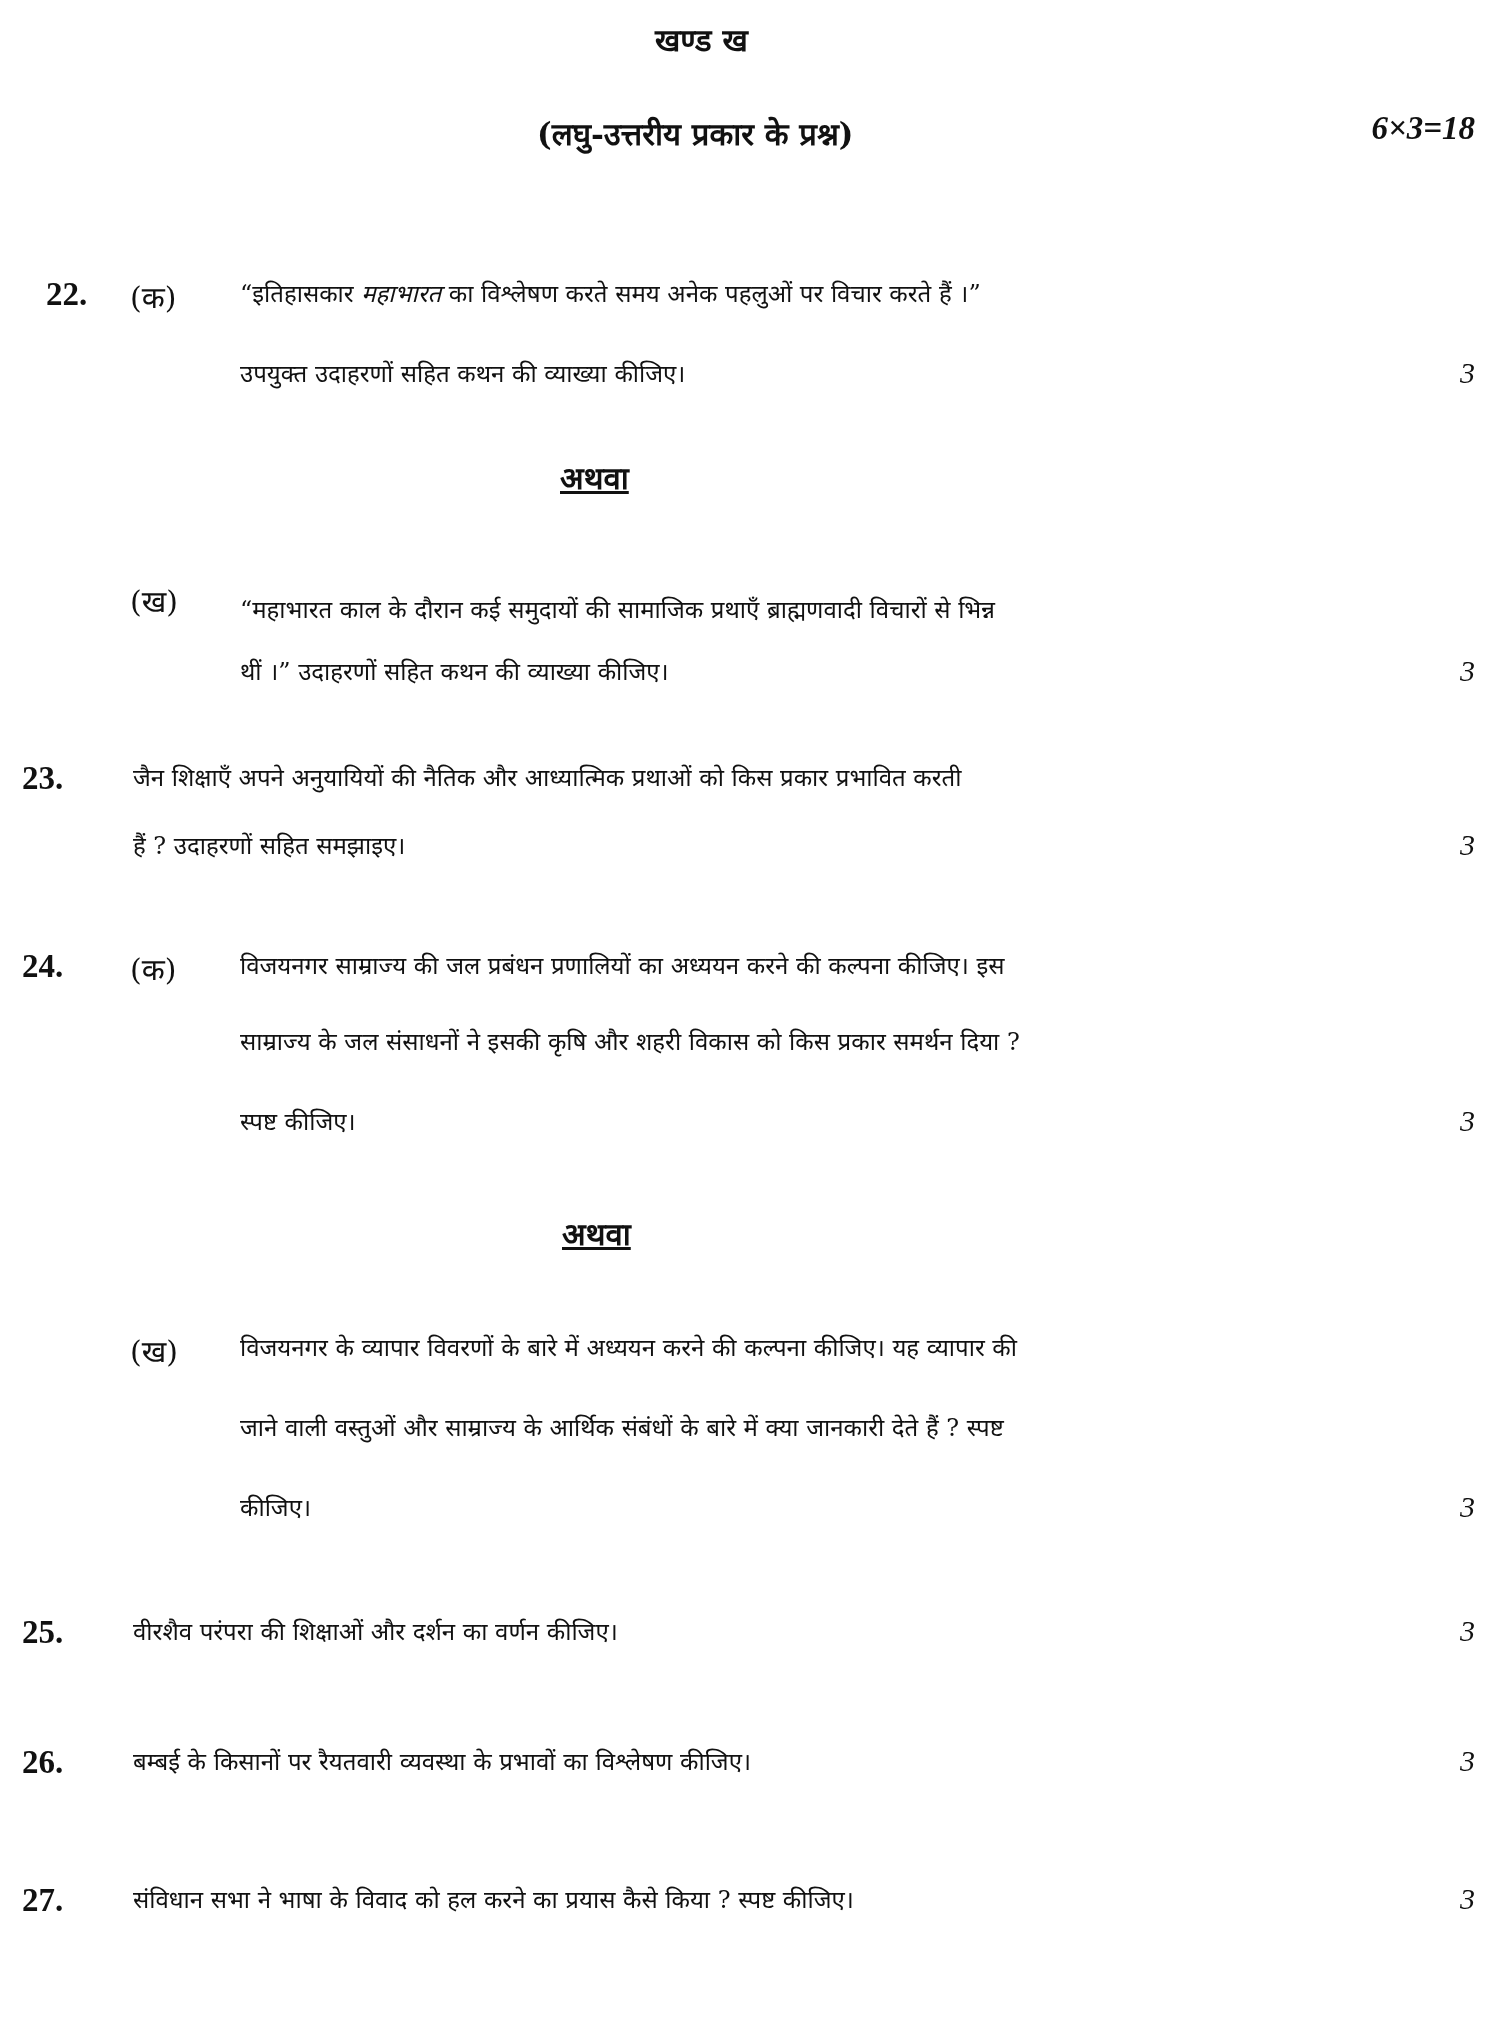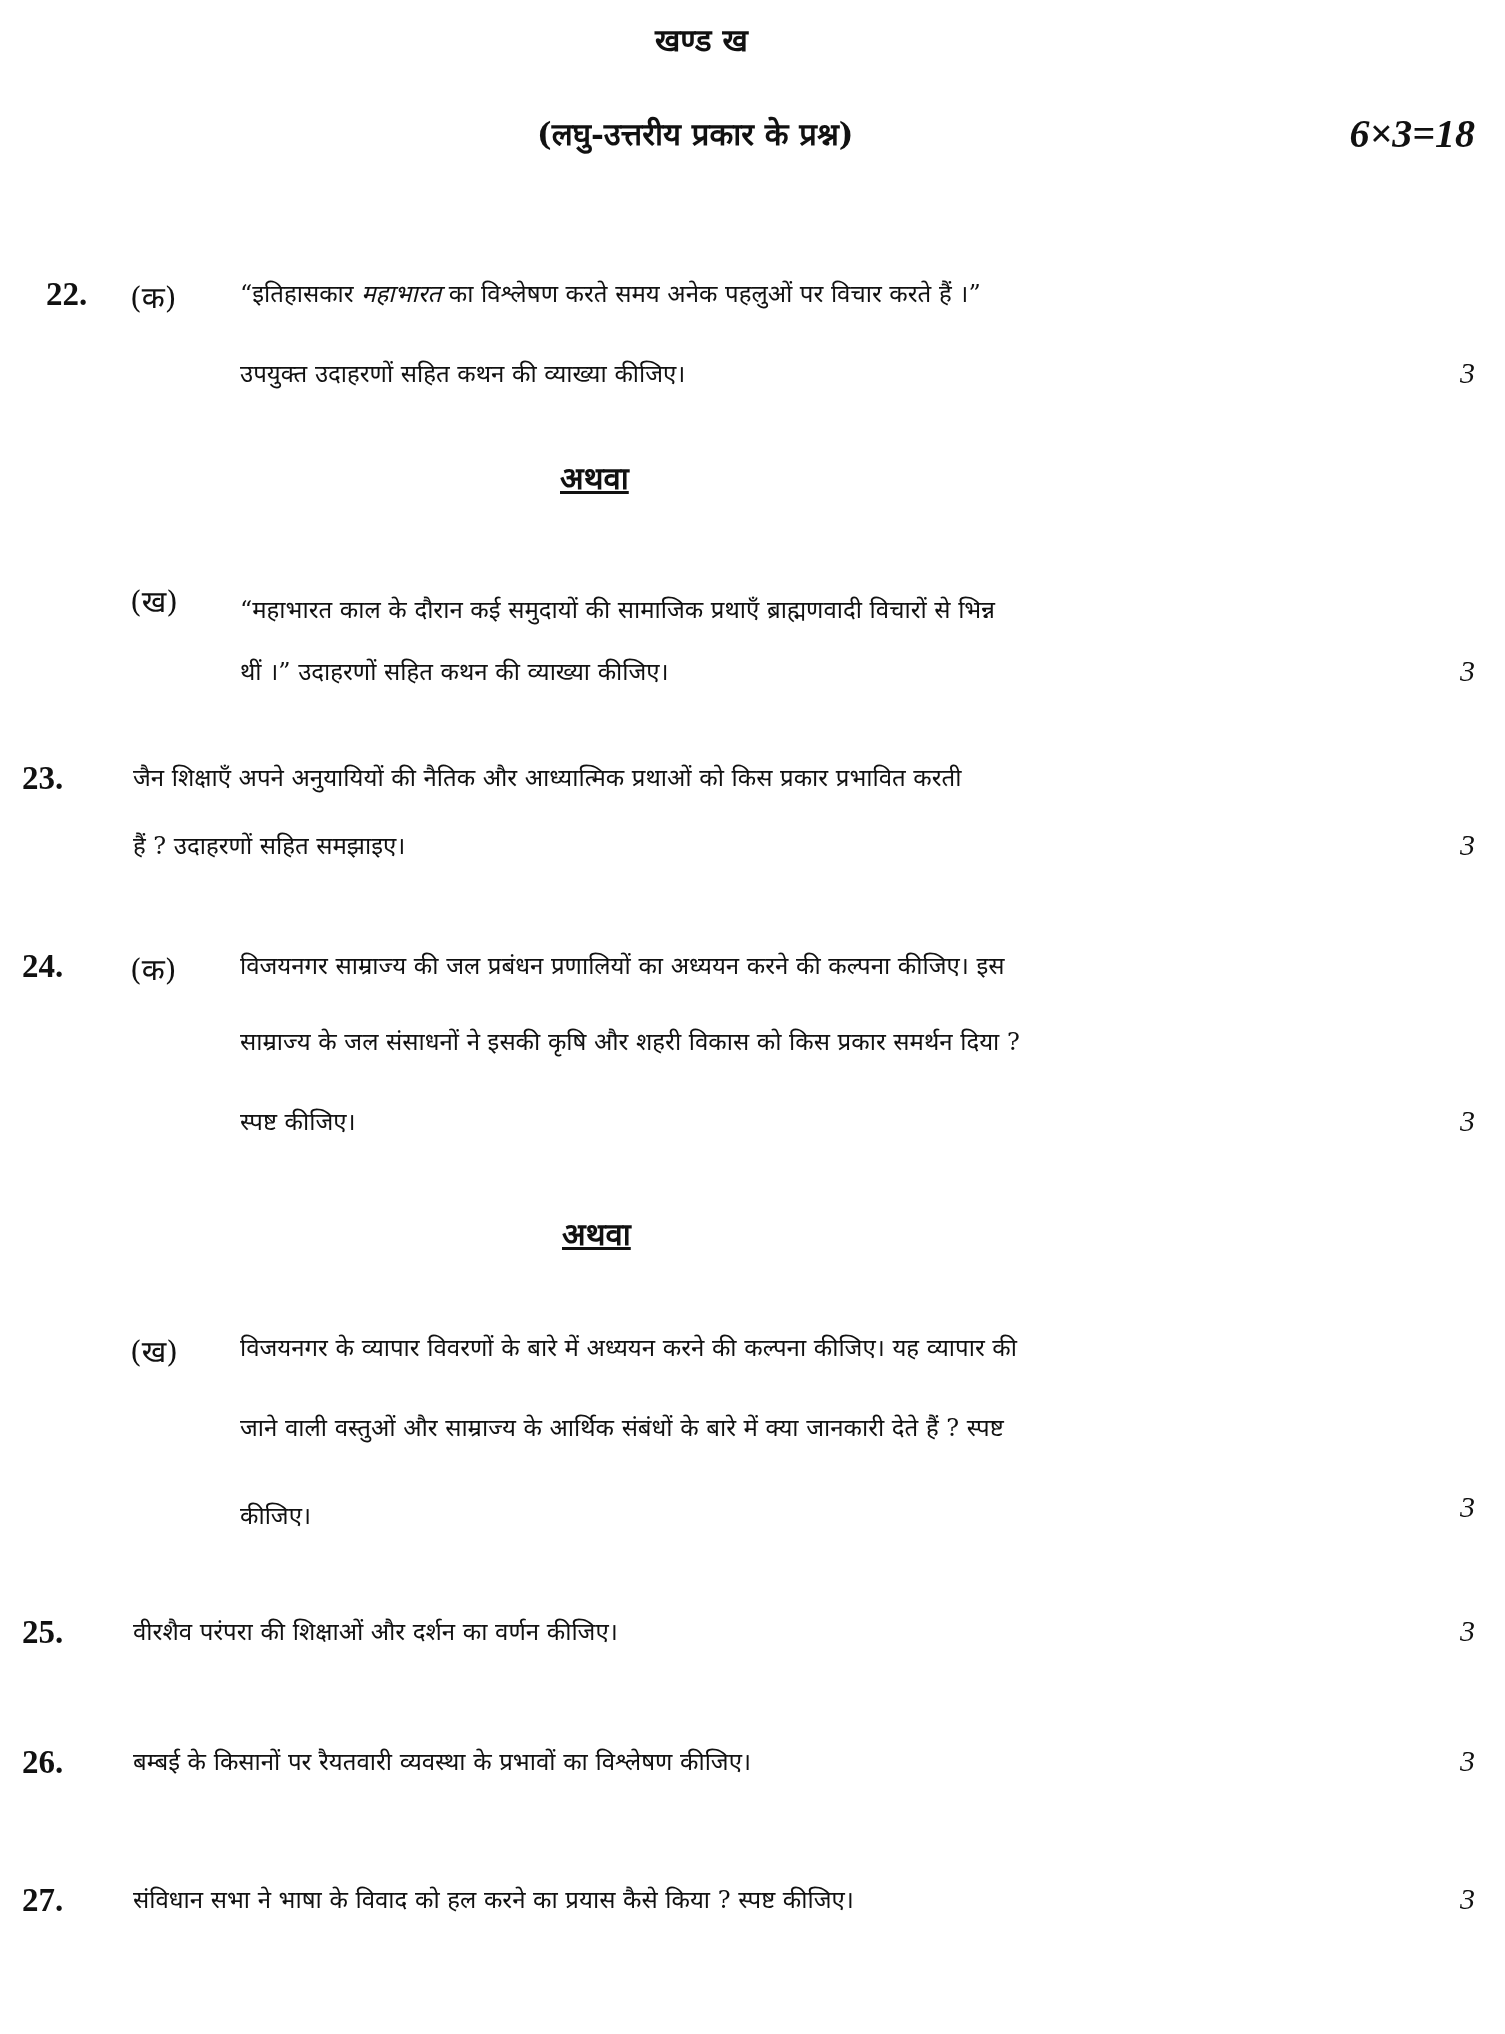--- a/index.html
+++ b/index.html
@@ -6,21 +6,21 @@
   body { width:1505px; height:2034px; position:relative; overflow:hidden;
          font-family:"DejaVu Serif", "Liberation Serif", serif; color:#111; }
   .abs { position:absolute; white-space:nowrap; }
   .hdr { font-weight:bold; font-size:31px; }
   .qnum { font-weight:bold; font-size:33px; font-family:"Liberation Serif","DejaVu Serif",serif; left:22px; }
   .lbl { font-size:30px; left:130px; }
   .txt { font-size:24px; }
   .txt.ind { left:240px; }
   .txt.noind { left:133px; }
   .marks { font-style:italic; font-size:30px; font-family:"Liberation Serif","DejaVu Serif",serif; right:30px; }
-  .total { font-style:italic; font-weight:bold; font-size:40px; font-family:"Liberation Serif","DejaVu Serif",serif; right:30px; }
+  .total { font-style:italic; font-weight:bold; font-size:33px; font-family:"Liberation Serif","DejaVu Serif",serif; right:30px; }
   .or { font-weight:bold; font-size:31px;text-decoration:underline; }
   .line { transform-origin:left center; }
 </style>
 </head>
 <body>
 
 <div class="abs hdr" style="left:655px; top:18px;">खण्ड ख</div>
 <div class="abs hdr" style="left:537px; top:112px;">(लघु-उत्तरीय प्रकार के प्रश्न)</div>
 <div class="abs total" style="top:110px;">6×3=18</div>
 
@@ -61,21 +61,21 @@
     <div class="abs txt ind" style="top:1104px;">स्पष्ट कीजिए।</div>
     <div class="abs marks" style="top:1104px;">3</div>
   </div>
 
   <div class="abs or" style="left:562px; top:1212px;">अथवा</div>
 
   <div>
     <div class="abs lbl" style="top:1330px;">(ख)</div>
     <div class="abs txt ind" style="top:1330px;">विजयनगर के व्यापार विवरणों के बारे में अध्ययन करने की कल्पना कीजिए। यह व्यापार की</div>
     <div class="abs txt ind" style="top:1410px;">जाने वाली वस्तुओं और साम्राज्य के आर्थिक संबंधों के बारे में क्या जानकारी देते हैं ? स्पष्ट</div>
-    <div class="abs txt ind" style="top:1490px;margin-top:8px;">कीजिए।</div>
+    <div class="abs txt ind" style="top:1490px;">कीजिए।</div>
     <div class="abs marks" style="top:1490px;">3</div>
   </div>
 </div>
 
 <div>
   <div class="abs qnum" style="top:1614px;">25.</div>
   <div class="abs txt noind" style="top:1614px;">वीरशैव परंपरा की शिक्षाओं और दर्शन का वर्णन कीजिए।</div>
   <div class="abs marks" style="top:1614px;">3</div>
 </div>
 

